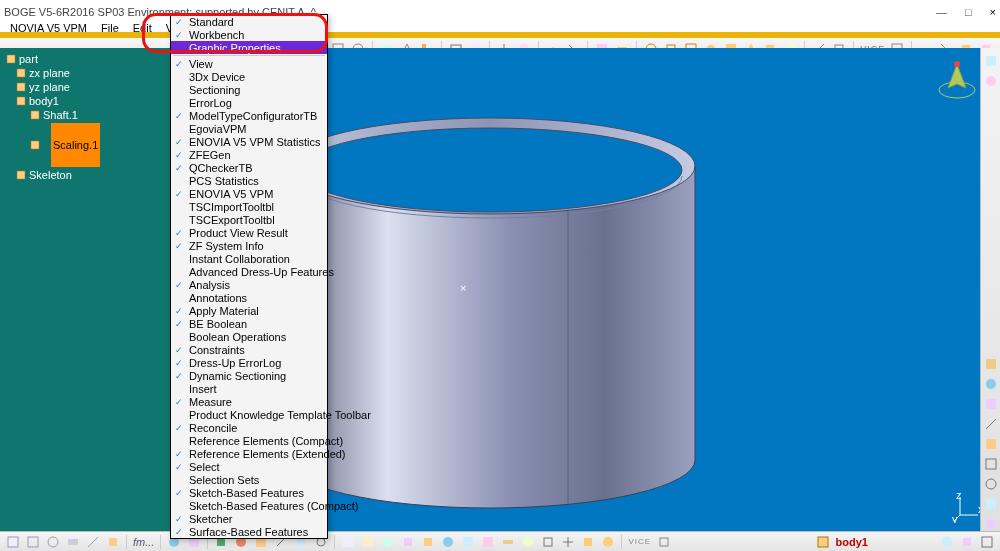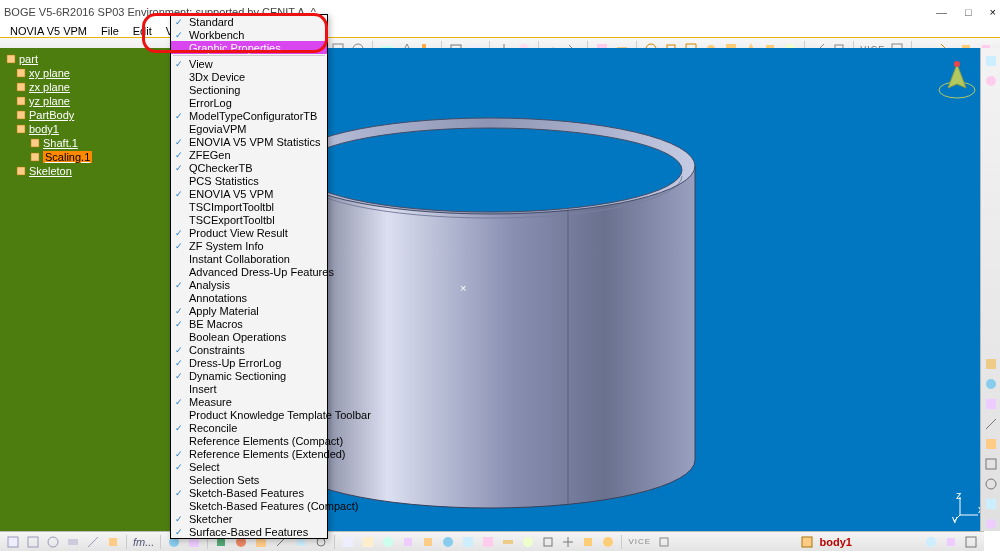--- a/index.html
+++ b/index.html
@@ -2,54 +2,54 @@
 <html><head>
 <meta charset="utf-8">
 <style>
 * { margin: 0; padding: 0; box-sizing: border-box; font-family: "Segoe UI", Tahoma, sans-serif; font-size: 11px; }
 body { width: 1000px; height: 551px; overflow: hidden; background: #fff; position: relative; }
 
 .title-bar { height: 12px; background: #fff; padding: 12px 4px; display: flex; align-items: center; color: #444; font-size: 9px; }
 .title-bar .win-ctrl { margin-left: auto; display: flex; gap: 18px; color: #555; }
 .title-bar .win-ctrl span { cursor: default; }
 
-.menu-bar { height: 14px; background: #fff; border-bottom: 1px solid #eab308; display: flex; align-items: center; padding-left: 4px; gap: 2px; font-size: 9px; }
+.menu-bar { height: 14px; background: #fff; border-bottom: 6px solid #eab308; display: flex; align-items: center; padding-left: 4px; gap: 2px; font-size: 9px; }
 .menu-bar span { padding: 0 6px; }
 
 .toolbar-row { height: 22px; background: linear-gradient(#f8f8f8,#e6e6e6); border-bottom: 1px solid #bbb; display: flex; align-items: center; padding: 0 6px; gap: 4px; }
 .toolbar-row .tb-icon { width: 16px; height: 16px; display: inline-flex; align-items: center; justify-content: center; }
 .toolbar-row .sep { width: 1px; height: 16px; background: #ccc; margin: 0 2px; }
 
 .workspace { position: absolute; top: 48px; left: 0; right: 0; bottom: 20px; display: flex; }
 
-.tree-panel { width: 170px; background: #4d7c0f; color: #fff; font-size: 9px; padding: 4px 2px; text-decoration: underline; }
+.tree-panel { width: 170px; background: #0f766e; color: #fff; font-size: 9px; padding: 4px 2px; }
 .tree-item { display: flex; align-items: center; padding: 1px 0 1px 4px; gap: 3px; white-space: nowrap; }
 .tree-indent-1 { padding-left: 14px; }
 .tree-indent-2 { padding-left: 28px; }
 .tree-indent-3 { padding-left: 42px; }
 .tree-icon { width: 10px; height: 10px; display: inline-block; }
-.tree-highlight { background: #ff8800; color: #000; padding: 0 2px; }
+.tree-highlight { background: #ff8800; color: #000; padding: 16px 2px; margin-left: 8px; }
 
 .viewport { flex: 1; background: #0177c1; position: relative; }
 .viewport svg.model { position: absolute; top: 0; left: 0; }
 .compass { position: absolute; top: 10px; right: 20px; width: 46px; height: 46px; }
 .axis-triad { position: absolute; bottom: 8px; right: 18px; width: 30px; height: 30px; }
 
 .right-toolbar { position: absolute; right: 0; top: 48px; bottom: 20px; width: 20px; background: linear-gradient(#f3f3f3,#e0e0e0); border-left: 1px solid #bbb; display: flex; flex-direction: column; align-items: center; padding-top: 6px; gap: 6px; }
 .right-toolbar .ico { width: 14px; height: 14px; }
 
-.status-bar { position: absolute; bottom: 0; left: 0; right: 16px; height: 20px; background: linear-gradient(#f4f4f4,#e4e4e4); border-top: 1px solid #bbb; display: flex; align-items: center; padding: 0 6px; gap: 6px; font-size: 9px; }
+.status-bar { position: absolute; bottom: 0; left: 0; right: 0; height: 20px; background: linear-gradient(#f4f4f4,#e4e4e4); border-top: 1px solid #bbb; display: flex; align-items: center; padding: 0 6px; gap: 6px; font-size: 9px; }
 .status-bar .ico { width: 14px; height: 14px; display: inline-flex; align-items: center; justify-content: center; }
 .status-bar .sep { width: 1px; height: 14px; background: #ccc; }
 .status-bar .node-label { color: #b00; font-weight: bold; }
 
 .dropdown { position: absolute; top: 14px; left: 170px; width: 158px; background: #f4f4f4; border: 1px solid #000000; box-shadow: 2px 2px 6px rgba(0,0,0,.25); z-index: 100; font-size: 9px; max-height: 534px; }
 .dd-item { display: flex; align-items: center; height: 13px; padding: 0 4px 0 18px; position: relative; white-space: nowrap; }
 .dd-item.checked::before { content: "✓"; position: absolute; left: 4px; color: #2a7fc7; font-size: 9px; }
-.dd-item.highlighted { background: #d946ef; color: #fff; }
+.dd-item.highlighted { background: #6d28d9; color: #fff; }
 .dd-divider { height: 1px; background: #ccc; margin: 1px 2px; }
 
 .red-annot { position: absolute; top: 13px; left: 142px; width: 186px; height: 40px; border: 3px solid #e11; border-radius: 14px; pointer-events: none; z-index: 200; }
 
 svg { display: block; }
 </style>
 </head>
 <body>
 
 <div class="title-bar">
@@ -228,52 +228,36 @@
 <div class="workspace">
 
   <div class="tree-panel" id="tree-panel">
       <div class="tree-item tree-indent-0">
         <span class="tree-icon">
           <svg width="10" height="10">
             <rect x="1" y="1" width="8" height="8" fill="#fc8" stroke="#a70" stroke-width="0.5"></rect>
           </svg>
         </span>
         <span>part</span>
-      </div>
-      <div class="tree-item tree-indent-1">
-        <span class="tree-icon">
-          <svg width="10" height="10">
-            <rect x="1" y="1" width="8" height="8" fill="#fc8" stroke="#a70" stroke-width="0.5"></rect>
-          </svg>
-        </span>
-        <span>xy plane</span>
       </div>
       <div class="tree-item tree-indent-1">
         <span class="tree-icon">
           <svg width="10" height="10">
             <rect x="1" y="1" width="8" height="8" fill="#fc8" stroke="#a70" stroke-width="0.5"></rect>
           </svg>
         </span>
         <span>zx plane</span>
       </div>
       <div class="tree-item tree-indent-1">
         <span class="tree-icon">
           <svg width="10" height="10">
             <rect x="1" y="1" width="8" height="8" fill="#fc8" stroke="#a70" stroke-width="0.5"></rect>
           </svg>
         </span>
         <span>yz plane</span>
-      </div>
-      <div class="tree-item tree-indent-1">
-        <span class="tree-icon">
-          <svg width="10" height="10">
-            <rect x="1" y="1" width="8" height="8" fill="#fc8" stroke="#a70" stroke-width="0.5"></rect>
-          </svg>
-        </span>
-        <span>PartBody</span>
       </div>
       <div class="tree-item tree-indent-1">
         <span class="tree-icon">
           <svg width="10" height="10">
             <rect x="1" y="1" width="8" height="8" fill="#fc8" stroke="#a70" stroke-width="0.5"></rect>
           </svg>
         </span>
         <span>body1</span>
       </div>
       <div class="tree-item tree-indent-2">
@@ -424,21 +408,21 @@
     <div class="dd-item checked">ENOVIA V5 VPM</div>
     <div class="dd-item">TSCImportTooltbl</div>
     <div class="dd-item">TSCExportTooltbl</div>
     <div class="dd-item checked">Product View Result</div>
     <div class="dd-item checked">ZF System Info</div>
     <div class="dd-item">Instant Collaboration</div>
     <div class="dd-item">Advanced Dress-Up Features</div>
     <div class="dd-item checked">Analysis</div>
     <div class="dd-item">Annotations</div>
     <div class="dd-item checked">Apply Material</div>
-    <div class="dd-item checked">BE Macros</div>
+    <div class="dd-item checked">BE Boolean</div>
     <div class="dd-item">Boolean Operations</div>
     <div class="dd-item checked">Constraints</div>
     <div class="dd-item checked">Dress-Up ErrorLog</div>
     <div class="dd-item checked">Dynamic Sectioning</div>
     <div class="dd-item">Insert</div>
     <div class="dd-item checked">Measure</div>
     <div class="dd-item">Product Knowledge Template Toolbar</div>
     <div class="dd-item checked">Reconcile</div>
     <div class="dd-item">Reference Elements (Compact)</div>
     <div class="dd-item checked">Reference Elements (Extended)</div>

